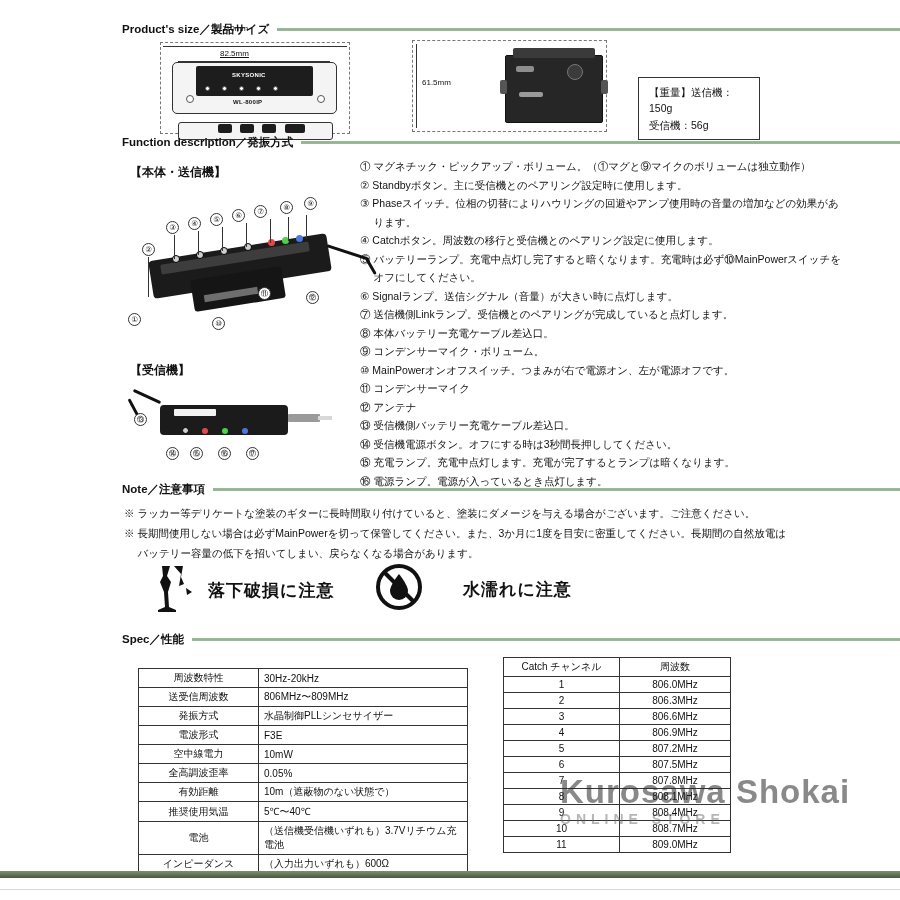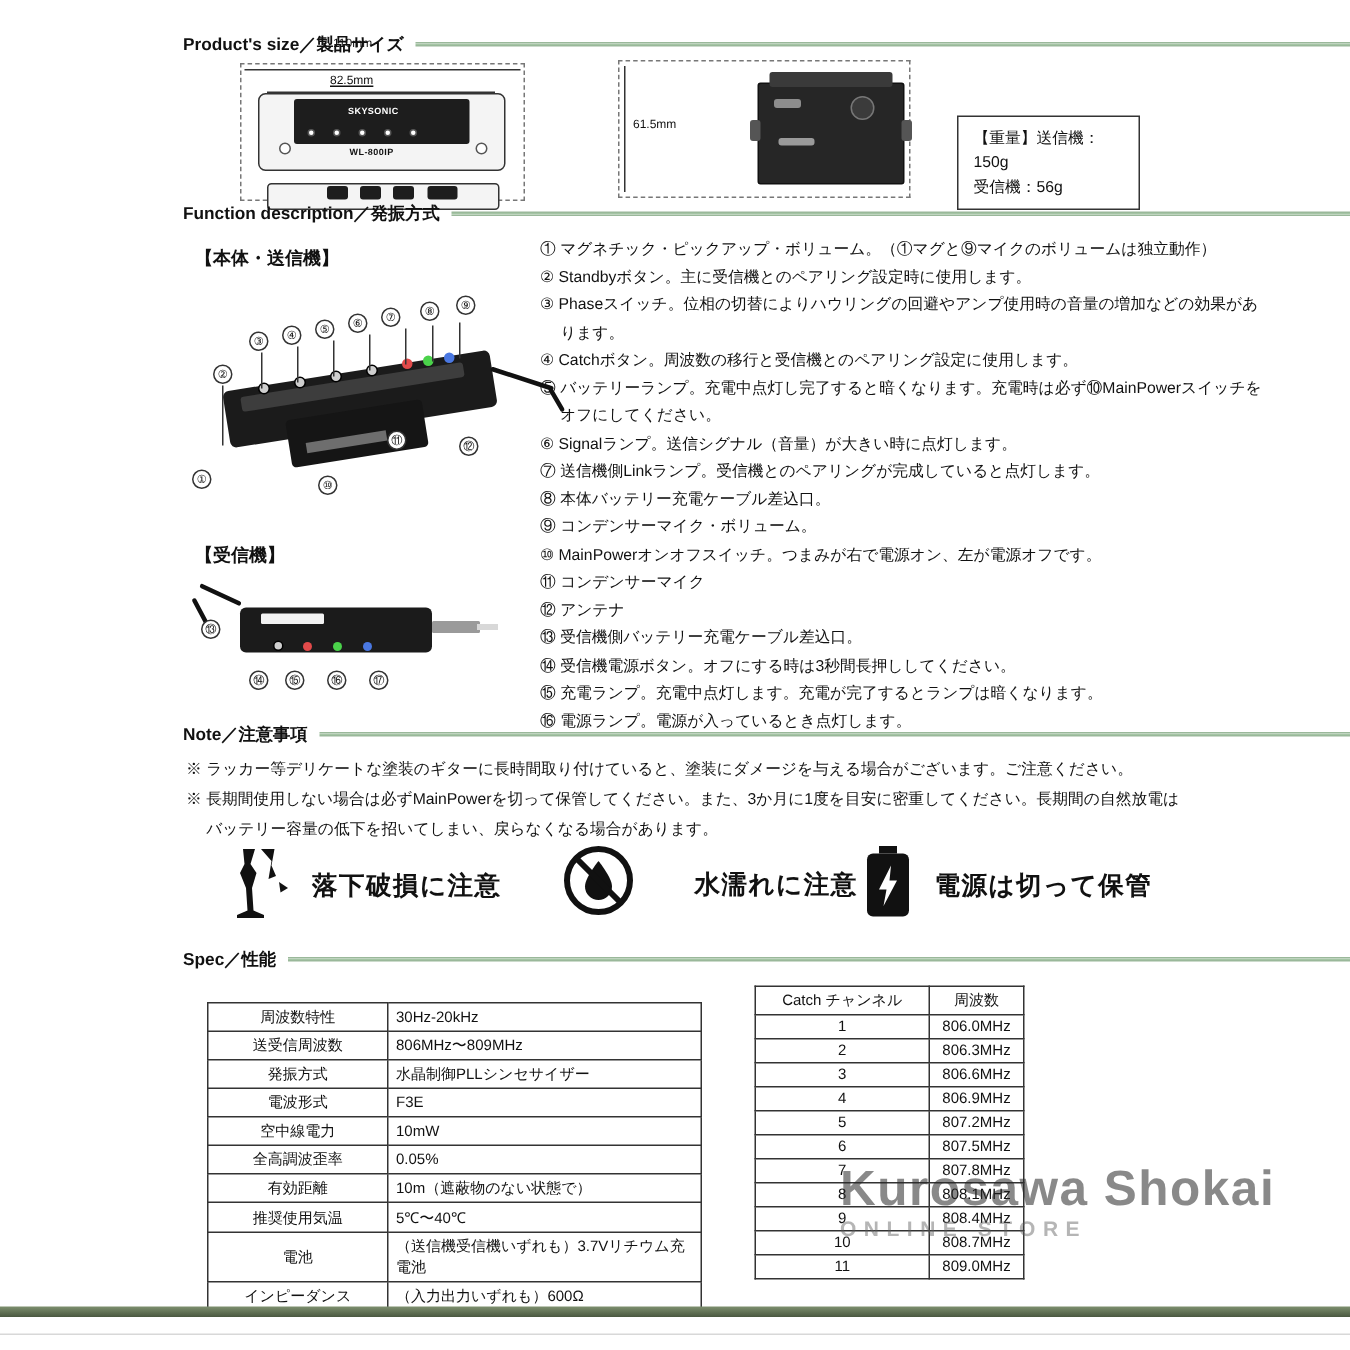--- a/index.html
+++ b/index.html
@@ -103,21 +103,21 @@
   .icon-item { position:absolute; display:flex; align-items:center; gap:14px; }
   .icon-label { font-size:17px; font-weight:bold; letter-spacing:1px; }
 
   
   table { border-collapse:collapse; font-size:10px; }
   table td, table th { border:1px solid #333; padding:2px 5px; font-weight:normal; }
 
   .spec-table { position:absolute; left:138px; top:668px; width:330px; }
   .spec-table td:first-child { width:120px; text-align:center; }
 
-  .ch-table { position:absolute; left:503px; top:657px; width:180px; }
+  .ch-table { position:absolute; left:503px; top:657px; width:228px; }
   .ch-table th, .ch-table td { text-align:center; }
 
   
   .wm {
     position:absolute; left:560px; top:775px; width:330px; text-align:left;
     pointer-events:none; user-select:none;
   }
   .wm .wm1 {
     font-size:33px; font-weight:bold; color:rgba(40,40,40,0.55);
     letter-spacing:1px; line-height:1;
@@ -317,30 +317,20 @@
       <span>
         <svg width="48" height="50" viewBox="0 0 48 50">
           <circle cx="24" cy="25" r="21" fill="none" stroke="#111" stroke-width="4"></circle>
           <path d="M24 12 C24 12 33 23 33 29 A9 9 0 0 1 15 29 C15 23 24 12 24 12 Z" fill="#111"></path>
           <line x1="9" y1="10" x2="39" y2="40" stroke="#111" stroke-width="4"></line>
         </svg>
       </span>
       <span class="icon-label">水濡れに注意</span>
     </div>
 
-    <div class="icon-item" style="left:425px; top:2px;">
-      <span>
-        <svg width="34" height="52" viewBox="0 0 34 52">
-          <rect x="11" y="2" width="12" height="5" fill="#111"></rect>
-          <rect x="3" y="7" width="28" height="42" rx="4" fill="#111"></rect>
-          <path d="M19 15 L11 31 L16 31 L14 42 L23 25 L18 25 Z" fill="#fff"></path>
-        </svg>
-      </span>
-      <span class="icon-label">電源は切って保管</span>
-    </div>
   </div>
 
   <div class="sec-head" style="top:632px;">
     <span class="txt">Spec／性能</span>
     <span class="rule"></span>
   </div>
 
   <table class="spec-table">
     <tbody>
       <tr>

